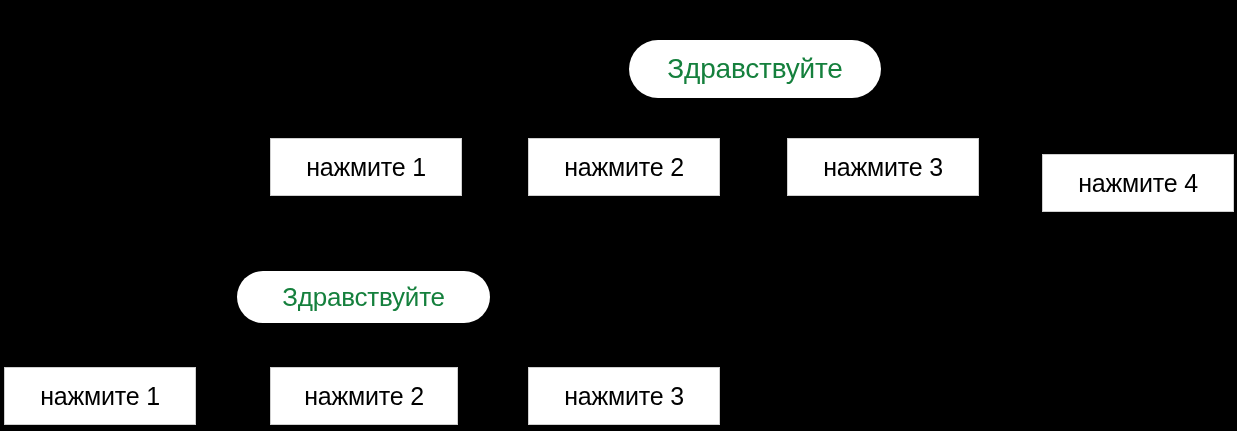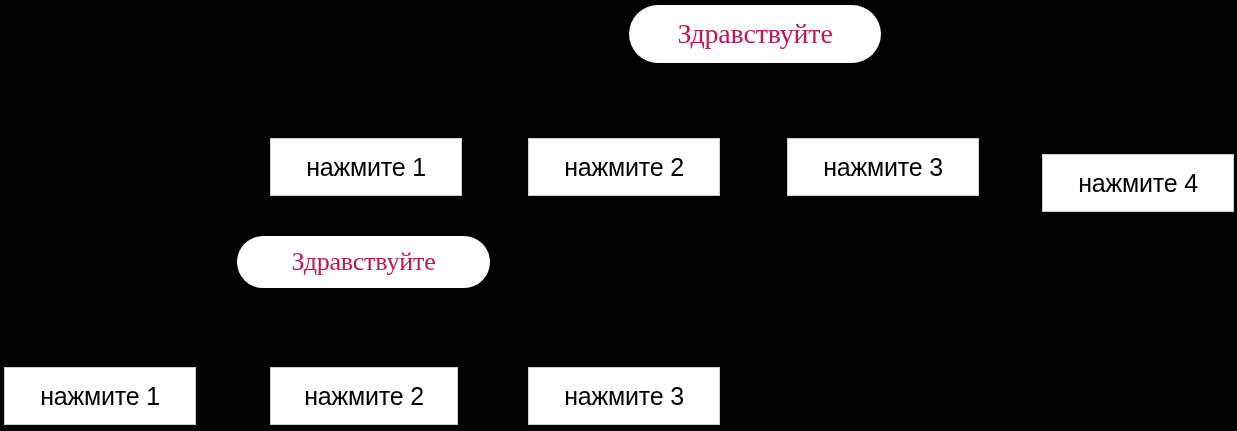--- a/index.html
+++ b/index.html
@@ -16,30 +16,31 @@
   }
   .stage {
     position: absolute;
     inset: 0;
     background: #000000;
   }
   
   .pill {
     position: absolute;
     background: #ffffff;
-    color: #be185d;
+    color: #15803d;
     border-radius: 999px;
     display: flex;
     align-items: center;
     justify-content: center;
     box-sizing: border-box;
     white-space: nowrap;
-    font-family: Liberation Serif, serif;
+    font-family: Liberation Sans, sans-serif;
     font-stretch: condensed;
     letter-spacing: -0.2px;
+    margin-top: 35px;
   }
   
   .qbtn {
     position: absolute;
     background: #ffffff;
     color: #000000;
     border: 1px solid #cfcfcf;
     border-radius: 0;
     display: flex;
     align-items: center;

